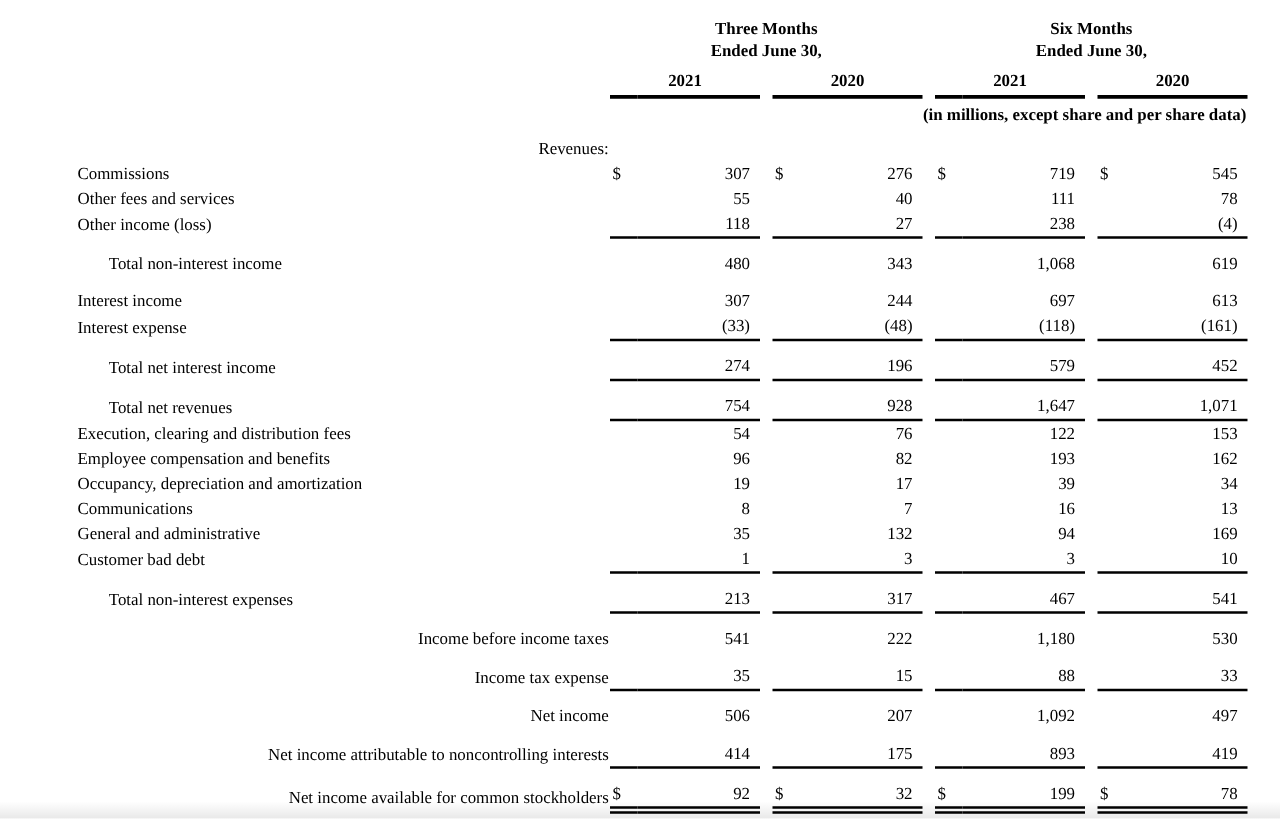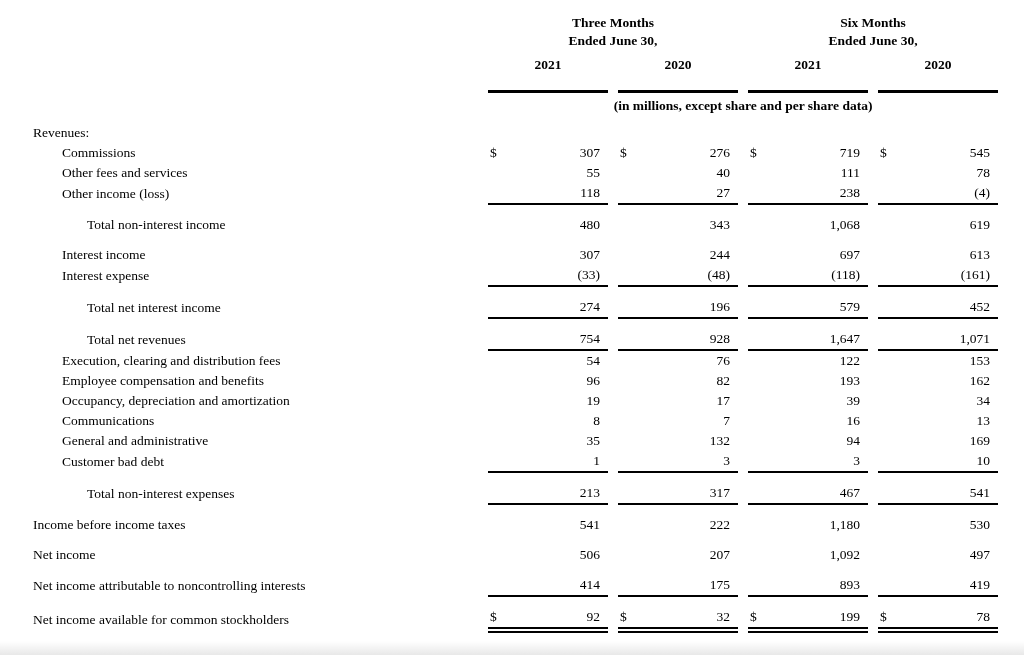--- a/index.html
+++ b/index.html
@@ -34,41 +34,41 @@
     text-align: center;
     font-weight: bold;
     line-height: 18px;
     padding-top: 4px;
   }
   td.year {
     text-align: center;
     font-weight: bold;
     line-height: 20px;
     padding-top: 4px;
-    padding-bottom: 15px;
+    padding-bottom: 1px;
     border-bottom: 3px solid #000;
   }
   td.note {
-    text-align: center;
+    text-align: right;
     font-weight: bold;
     line-height: 20px;
     padding-top: 3px;
     padding-bottom: 7px;
   }
 
   
   tbody td {
     line-height: 15px;
     padding-top: 2px;
     padding-bottom: 3px;
     vertical-align: bottom;
     white-space: nowrap;
   }
   tr.gap td { padding-top: 12px; }
-  td.label.ind0 { padding-left: 33px; }
+  td.label.ind0 { padding-left: 33px; text-align: right; }
   td.label.ind1 { padding-left: 62px; margin-top: 28px; }
   td.label.ind2 { padding-left: 87px; }
   td.usd { text-align: left; padding-left: 2px; }
   td.val { text-align: right; padding-right: 8px; }
   td.b-bottom { border-bottom: 2px solid #000; }
   td.b-double { border-bottom: 6px double #000; }
 
   .bottom-fade {
     position: absolute;
     left: 0; right: 0; bottom: 0;
@@ -347,20 +347,34 @@
           <td class="usd"></td>
           <td class="val">222</td>
           <td class="sep"></td>
           <td class="usd"></td>
           <td class="val">1,180</td>
           <td class="sep"></td>
           <td class="usd"></td>
           <td class="val">530</td>
         </tr>
         <tr class="row gap">
+          <td class="label ind0">Income tax expense</td>
+          <td class="usd b-bottom"></td>
+          <td class="val b-bottom">35</td>
+          <td class="sep"></td>
+          <td class="usd b-bottom"></td>
+          <td class="val b-bottom">15</td>
+          <td class="sep"></td>
+          <td class="usd b-bottom"></td>
+          <td class="val b-bottom">88</td>
+          <td class="sep"></td>
+          <td class="usd b-bottom"></td>
+          <td class="val b-bottom">33</td>
+        </tr>
+        <tr class="row gap">
           <td class="label ind0">Net income</td>
           <td class="usd"></td>
           <td class="val">506</td>
           <td class="sep"></td>
           <td class="usd"></td>
           <td class="val">207</td>
           <td class="sep"></td>
           <td class="usd"></td>
           <td class="val">1,092</td>
           <td class="sep"></td>

